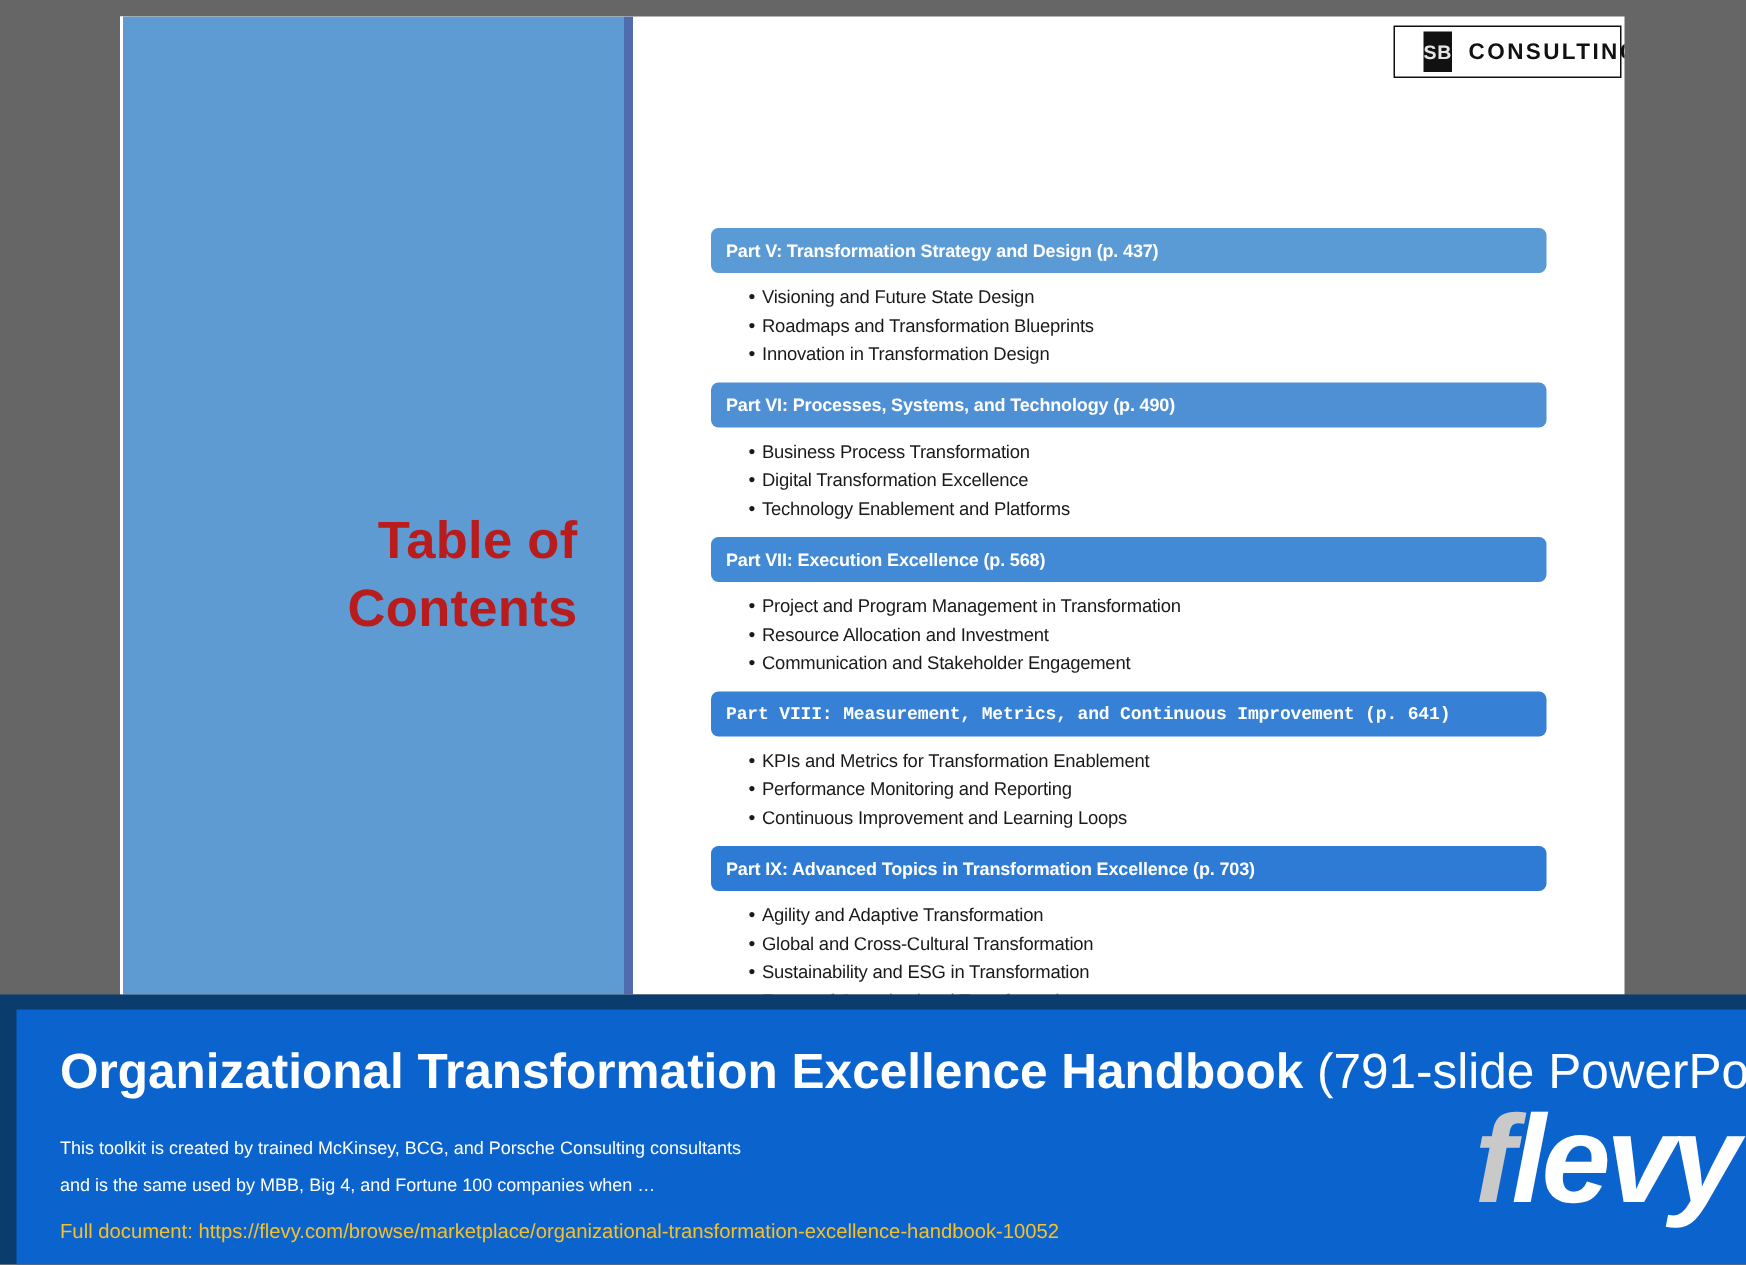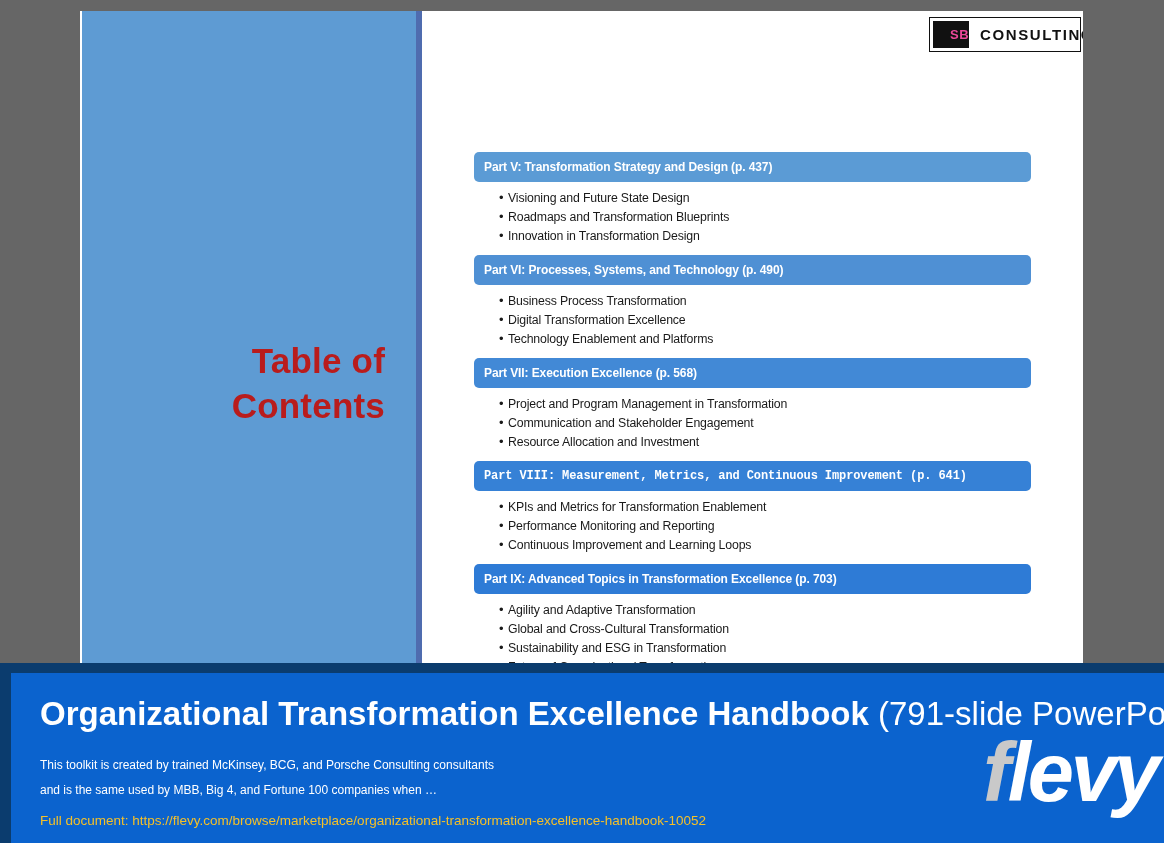--- a/index.html
+++ b/index.html
@@ -74,30 +74,29 @@
     height: 35px;
     background: #ffffff;
     border: 1.5px solid #111111;
     display: flex;
     align-items: center;
     box-sizing: border-box;
   }
   .logo-badge {
     width: 30px;
     height: 27px;
-    margin-left: 3px;
+    margin-left: 19px;
     background: #111111;
-    color: #ec4899;
+    color: #e5e5e5;
     font-size: 13px;
     font-weight: bold;
     display: flex;
     align-items: center;
     justify-content: center;
     letter-spacing: 0.5px;
-    padding-left: 17px;
   }
   .logo-word {
     margin-left: 11px;
     font-size: 15px;
     font-weight: bold;
     color: #111111;
     letter-spacing: 1.6px;
   }
 
   
@@ -242,22 +241,22 @@
           <li>Business Process Transformation</li>
           <li>Digital Transformation Excellence</li>
           <li>Technology Enablement and Platforms</li>
         </ul>
       </div>
 
       <div class="section">
         <div class="section-header" style="background: rgb(66, 137, 214);">Part VII: Execution Excellence (p. 568)</div>
         <ul class="bullets">
           <li>Project and Program Management in Transformation</li>
+          <li>Resource Allocation and Investment</li>
           <li>Communication and Stakeholder Engagement</li>
-          <li>Resource Allocation and Investment</li>
         </ul>
       </div>
 
       <div class="section">
         <div class="section-header" style="background: rgb(54, 129, 214); font-family: Liberation Mono, monospace;">Part VIII: Measurement, Metrics, and Continuous Improvement (p. 641)</div>
         <ul class="bullets">
           <li>KPIs and Metrics for Transformation Enablement</li>
           <li>Performance Monitoring and Reporting</li>
           <li>Continuous Improvement and Learning Loops</li>
         </ul>

